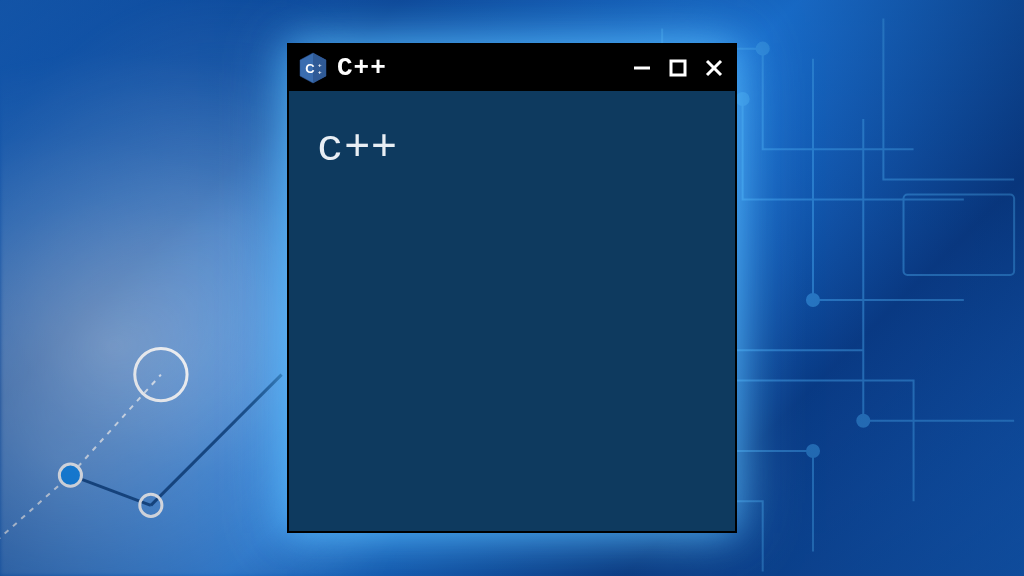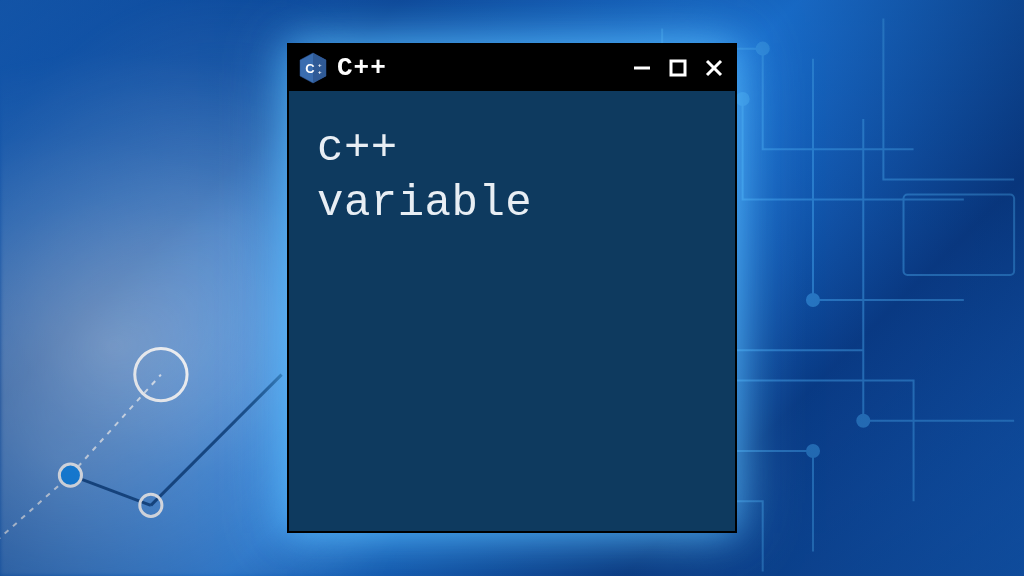--- a/index.html
+++ b/index.html
@@ -175,15 +175,14 @@
       <span class="window-control">
         <svg width="20" height="20" viewBox="0 0 20 20">
           <line x1="3" y1="3" x2="17" y2="17" stroke="#fff" stroke-width="3"></line>
           <line x1="17" y1="3" x2="3" y2="17" stroke="#fff" stroke-width="3"></line>
         </svg>
       </span>
     </div>
   </div>
   <div class="window-content">
     <span class="content-line">c++</span>
-    <span class="content-line">variable</span>
   </div>
 </div>
 
 </body></html>

